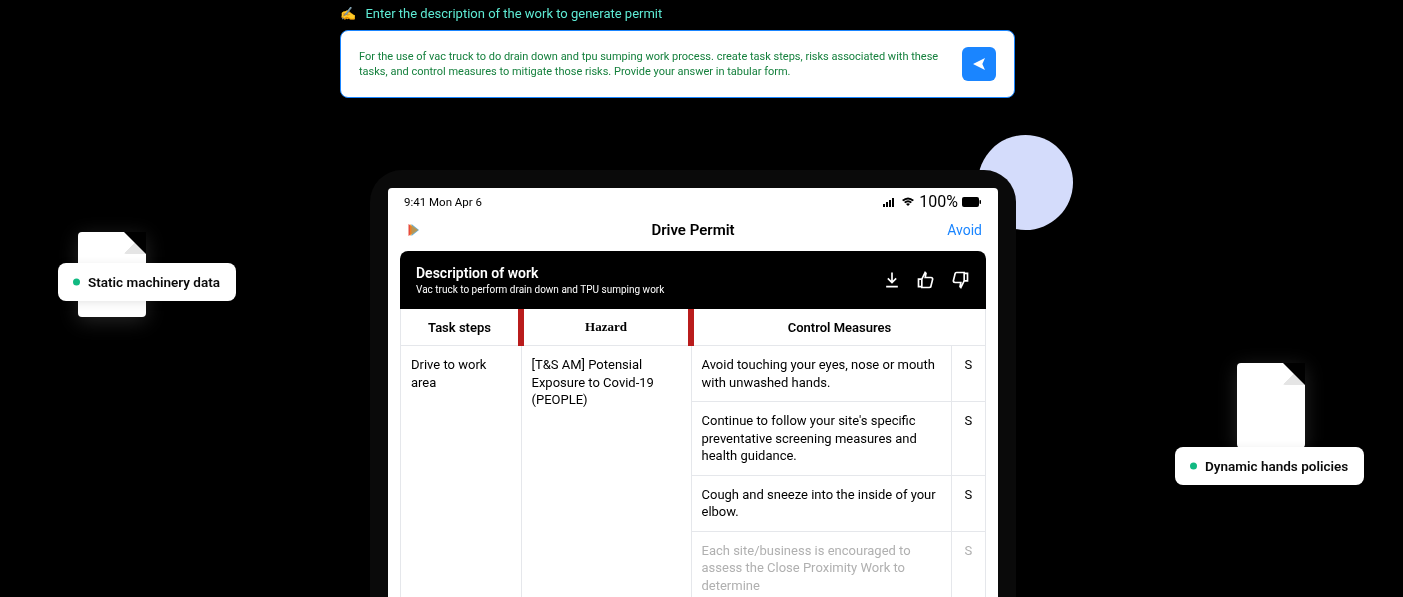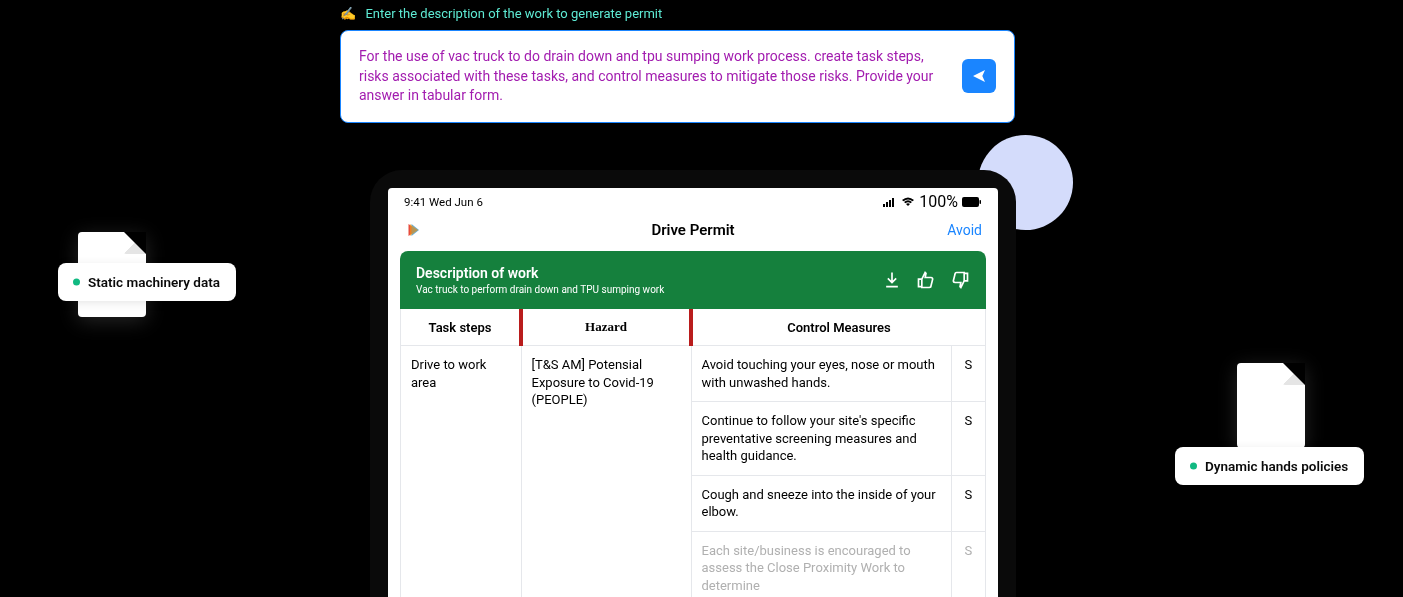--- a/index.html
+++ b/index.html
@@ -32,23 +32,23 @@
       background: #fff;
       border: 1px solid #1a85ff;
       border-radius: 8px;
       padding: 16px 18px;
       display: flex;
       align-items: center;
       gap: 12px;
     }
     .prompt-text {
       flex: 1;
-      font-size: 14px;
+      font-size: 11px;
       line-height: 1.4;
-      color: #a21caf;
+      color: #15803d;
     }
     .send-btn {
       width: 34px;
       height: 34px;
       background: #1a85ff;
       border-radius: 6px;
       display: flex;
       align-items: center;
       justify-content: center;
       flex-shrink: 0;
@@ -182,21 +182,21 @@
       font-weight: 600;
       color: #000;
     }
     .reset-link {
       color: #1a85ff;
       font-size: 14px;
     }
     
     .blue-card {
       margin: 2px 12px 0;
-      background: #15803d;
+      background: #000000;
       border-radius: 8px 8px 0 0;
       padding: 14px 16px;
       display: flex;
       justify-content: space-between;
       align-items: center;
       color: #fff;
     }
     .blue-card-text { flex: 1; }
     .blue-card-title { font-size: 14px; font-weight: 600; margin-bottom: 3px; }
     .blue-card-sub { font-size: 10px; font-weight: 400; }
@@ -207,21 +207,21 @@
       margin: 0 12px;
       border: 1px solid #e5e7eb;
       border-top: none;
       font-size: 13px;
     }
     .permit-table table { width: 100%; border-collapse: collapse; }
     .permit-table th {
       font-weight: 600;
       text-align: center;
       padding: 10px 8px;
-      border-right: 4px solid #b91c1c;
+      border-right: 6px solid #b91c1c;
       border-bottom: 1px solid #e5e7eb;
     }
     .permit-table th:last-child { border-right: none; }
     .permit-table td {
       padding: 10px 10px;
       border-right: 1px solid #e5e7eb;
       border-bottom: 1px solid #e5e7eb;
       vertical-align: top;
       line-height: 1.35;
     }
@@ -268,21 +268,21 @@
 
 <div class="doc-card doc-right"></div>
 <div class="pill pill-right">
   <span>Dynamic hands policies</span>
 </div>
 
 <div class="tablet">
   <div class="tablet-screen">
 
     <div class="status-bar">
-      <span>9:41  Wed Jun 6</span>
+      <span>9:41  Mon Apr 6</span>
       <span class="status-right">
         <svg width="14" height="10" viewBox="0 0 14 10">
             <rect x="0" y="7" width="2" height="3" fill="#000"></rect>
             <rect x="3" y="5" width="2" height="5" fill="#000"></rect>
             <rect x="6" y="3" width="2" height="7" fill="#000"></rect>
             <rect x="9" y="1" width="2" height="9" fill="#000"></rect>
           </svg>
         <svg width="14" height="10" viewBox="0 0 14 10">
             <path d="M7 9 L5 7 Q7 5.5 9 7 Z M3 5 Q7 1.5 11 5 L9.5 6.3 Q7 4 4.5 6.3 Z M1 3 Q7 -2 13 3 L11.5 4.3 Q7 0.5 2.5 4.3 Z" fill="#000"></path>
           </svg>

